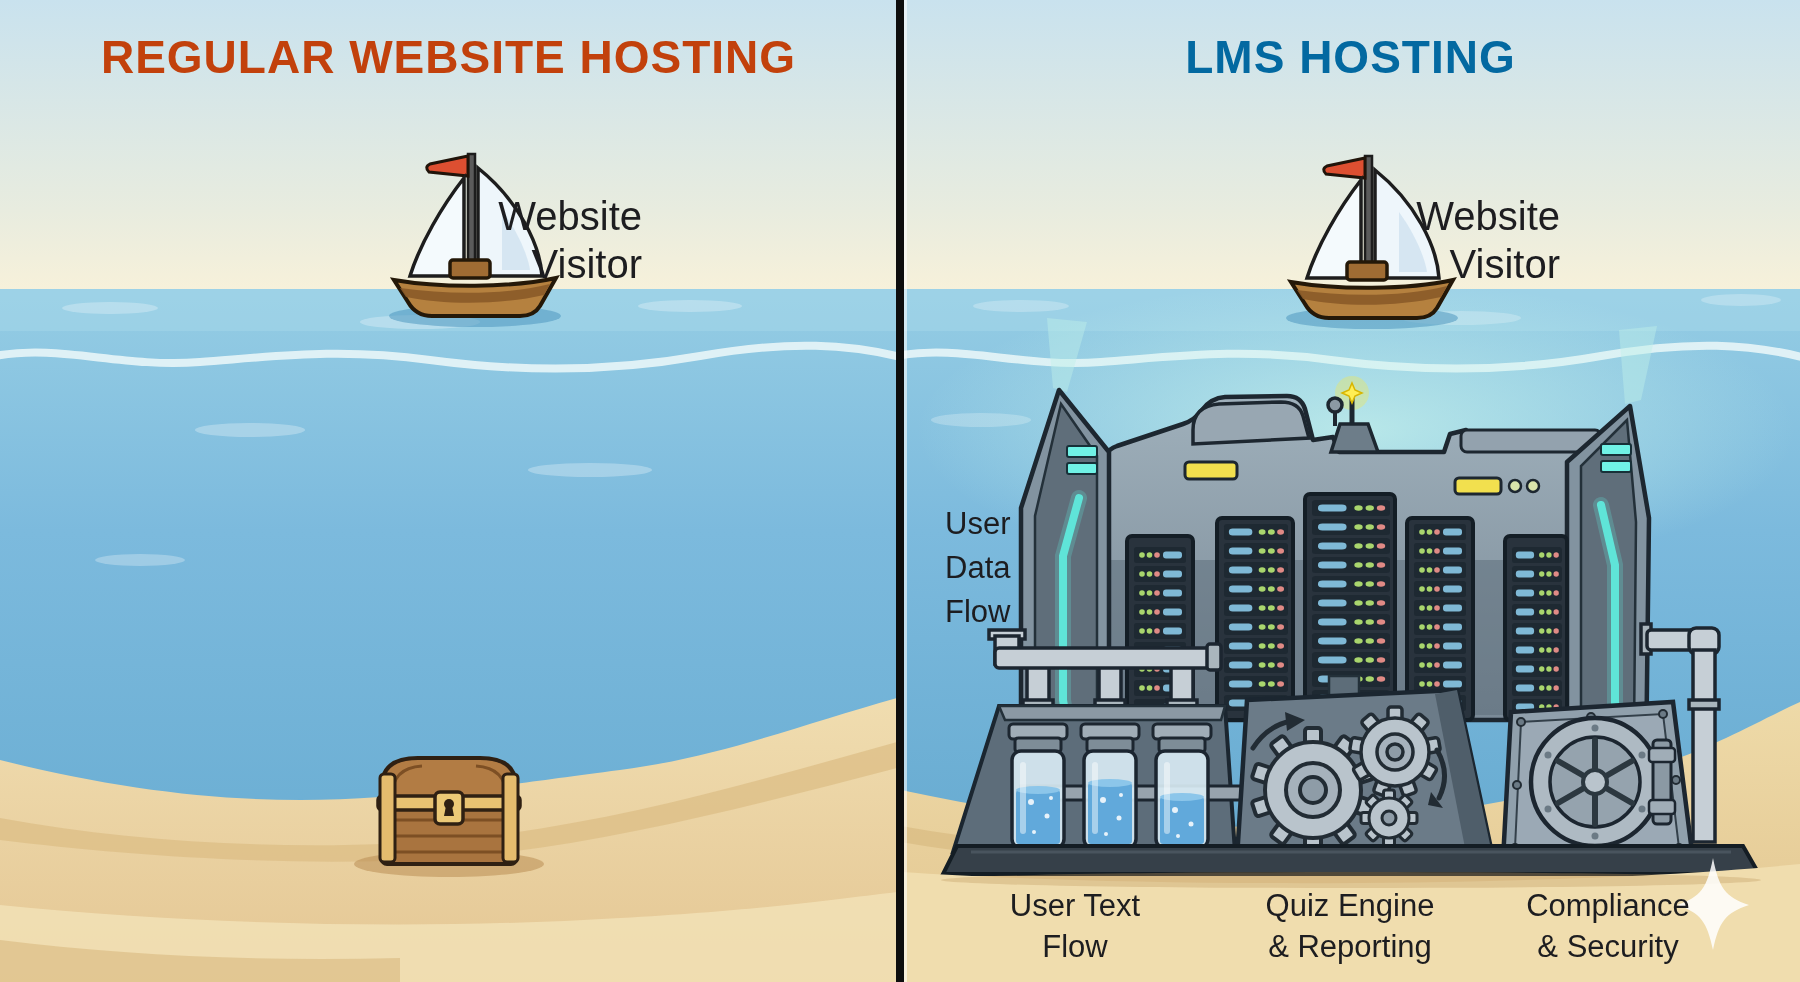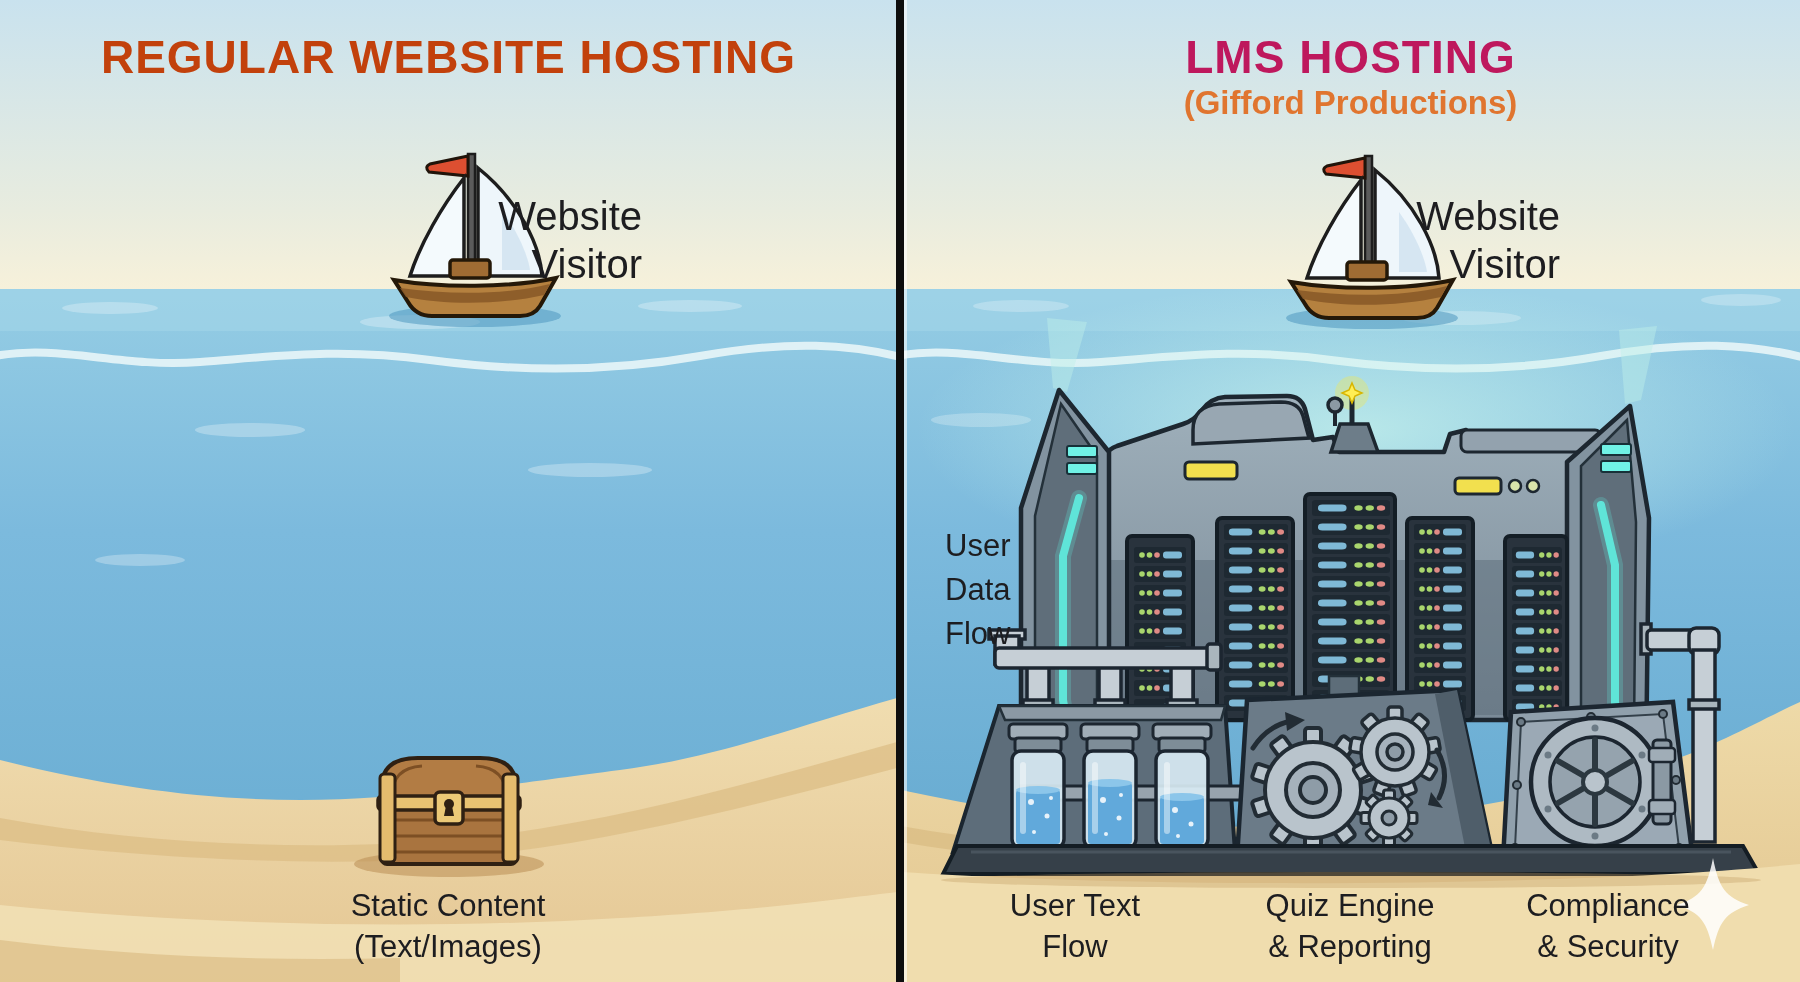--- a/index.html
+++ b/index.html
@@ -7,27 +7,27 @@
           font-family:"Liberation Sans","DejaVu Sans",sans-serif;background:#cfe5f0;}
   .panel-svg{position:absolute;top:0;display:block;}
   #left-svg{left:0;}
   #right-svg{left:901px;}
   .divider{position:absolute;top:0;left:896px;width:8px;height:982px;background:#0e0e0e;}
   .divider-sheen{position:absolute;top:0;left:904px;width:3px;height:982px;background:rgba(255,255,255,.55);}
   .label{position:absolute;color:#1d1d20;white-space:pre-line;text-align:center;}
   .panel-title{position:absolute;top:30px;width:897px;text-align:center;
                font-weight:bold;font-size:46px;letter-spacing:1px;}
   #left-title{left:0;color:#c2410c;}
-  #right-title{left:901px;width:899px;color:#be185d;}
+  #right-title{left:901px;width:899px;color:#0369a1;}
   #right-subtitle{position:absolute;top:84px;left:901px;width:899px;text-align:center;
                   font-weight:bold;font-size:33px;color:#e0752f;}
   .boat-label{font-size:40px;line-height:1.2;width:150px;text-align:right;}
   #boat-label-left{left:492px;top:192px;}
   #boat-label-right{left:1410px;top:192px;}
-  #side-label{left:945px;top:524px;width:120px;text-align:left;font-size:31px;line-height:1.42;}
+  #side-label{left:945px;top:502px;width:120px;text-align:left;font-size:31px;line-height:1.42;}
   .bottom-label{top:886px;font-size:31px;line-height:1.32;width:300px;}
   #bottom-label-static{left:298px;}
   #bottom-label-userdata{left:925px;}
   #bottom-label-quiz{left:1200px;}
   #bottom-label-compliance{left:1458px;}
 </style>
 </head>
 <body>
 
 <div class="canvas">
@@ -445,33 +445,30 @@
   </g>
 
   <path d="M812,858 C818,888 824,897 848,905 C824,913 818,922 812,950 C806,922 800,913 776,905 C800,897 806,888 812,858 Z" fill="#ffffff" opacity="0.85"></path>
 </svg>
 
 <div class="divider"></div>
 <div class="divider-sheen"></div>
 
 <div id="left-title" class="panel-title">REGULAR WEBSITE HOSTING</div>
 <div id="right-title" class="panel-title">LMS HOSTING</div>
-<div id="right-subtitle">(Gifford Productions)</div>
 
 <div id="boat-label-left" class="label boat-label">Website
 Visitor</div>
 <div id="boat-label-right" class="label boat-label">Website
 Visitor</div>
 
 <div id="side-label" class="label">User
 Data
 Flow</div>
 
-<div id="bottom-label-static" class="label bottom-label">Static Content
-(Text/Images)</div>
 <div id="bottom-label-userdata" class="label bottom-label">User Text
 Flow</div>
 <div id="bottom-label-compliance" class="label bottom-label">Compliance
 &amp; Security</div>
 <div id="bottom-label-quiz" class="label bottom-label">Quiz Engine
 &amp; Reporting</div>
 
 </div>
 
 </body></html>

